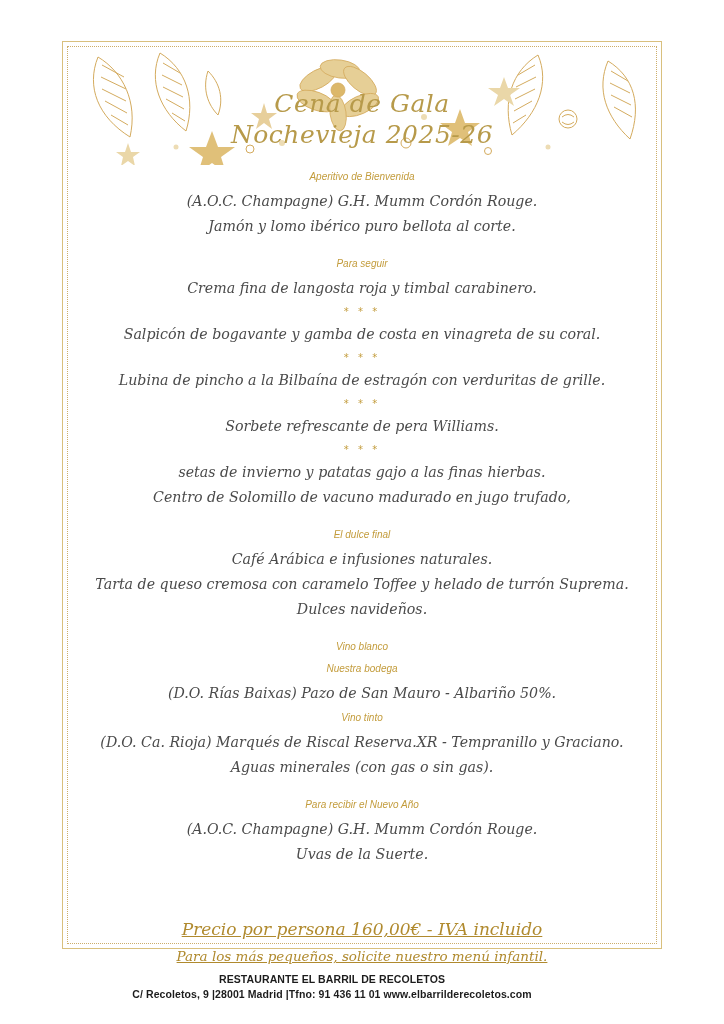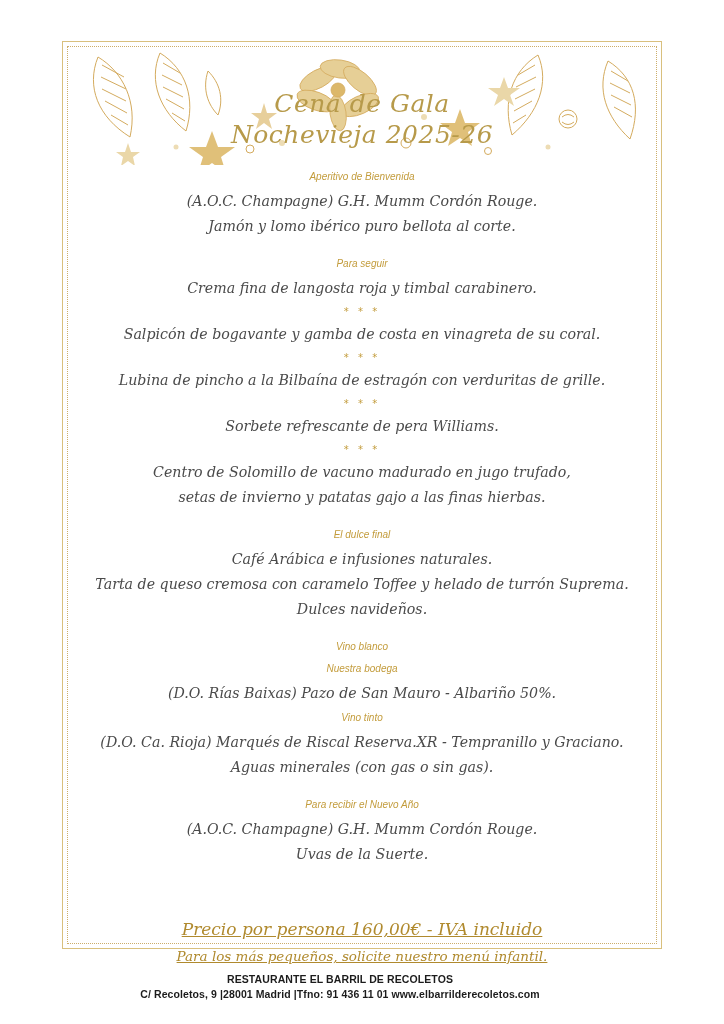--- a/index.html
+++ b/index.html
@@ -120,21 +120,21 @@
     font-family: "DejaVu Serif", serif;
     font-style: italic;
     font-size: 13.5px;
     line-height: 22px;
     text-decoration: underline;
     margin: 4px 0 0 0;
   }
 
   .footer {
     position: absolute;
-    left: 12px;
+    left: 4px;
     top: 972px;
     width: 656px;
     text-align: center;
   }
   .footer-line {
     color: #1c1c1c;
     font-family: "Liberation Sans", sans-serif;
     font-weight: bold;
     font-size: 10.5px;
     line-height: 15px;
@@ -221,22 +221,22 @@
     <div class="section">
       <p class="section-title">Para seguir</p>
       <p class="dish">Crema fina de langosta roja y timbal carabinero.</p>
       <p class="stars">* * *</p>
       <p class="dish">Salpicón de bogavante y gamba de costa en vinagreta de su coral.</p>
       <p class="stars">* * *</p>
       <p class="dish">Lubina de pincho a la Bilbaína de estragón con verduritas de grille.</p>
       <p class="stars">* * *</p>
       <p class="dish">Sorbete refrescante de pera Williams.</p>
       <p class="stars">* * *</p>
+      <p class="dish">setas de invierno y patatas gajo a las finas hierbas.</p>
       <p class="dish">Centro de Solomillo de vacuno madurado en jugo trufado,</p>
-      <p class="dish">setas de invierno y patatas gajo a las finas hierbas.</p>
     </div>
 
     <div class="section">
       <p class="section-title">El dulce final</p>
       <p class="dish">Café Arábica e infusiones naturales.</p>
       <p class="dish">Tarta de queso cremosa con caramelo Toffee y helado de turrón Suprema.</p>
       <p class="dish">Dulces navideños.</p>
     </div>
 
     <div class="section">

